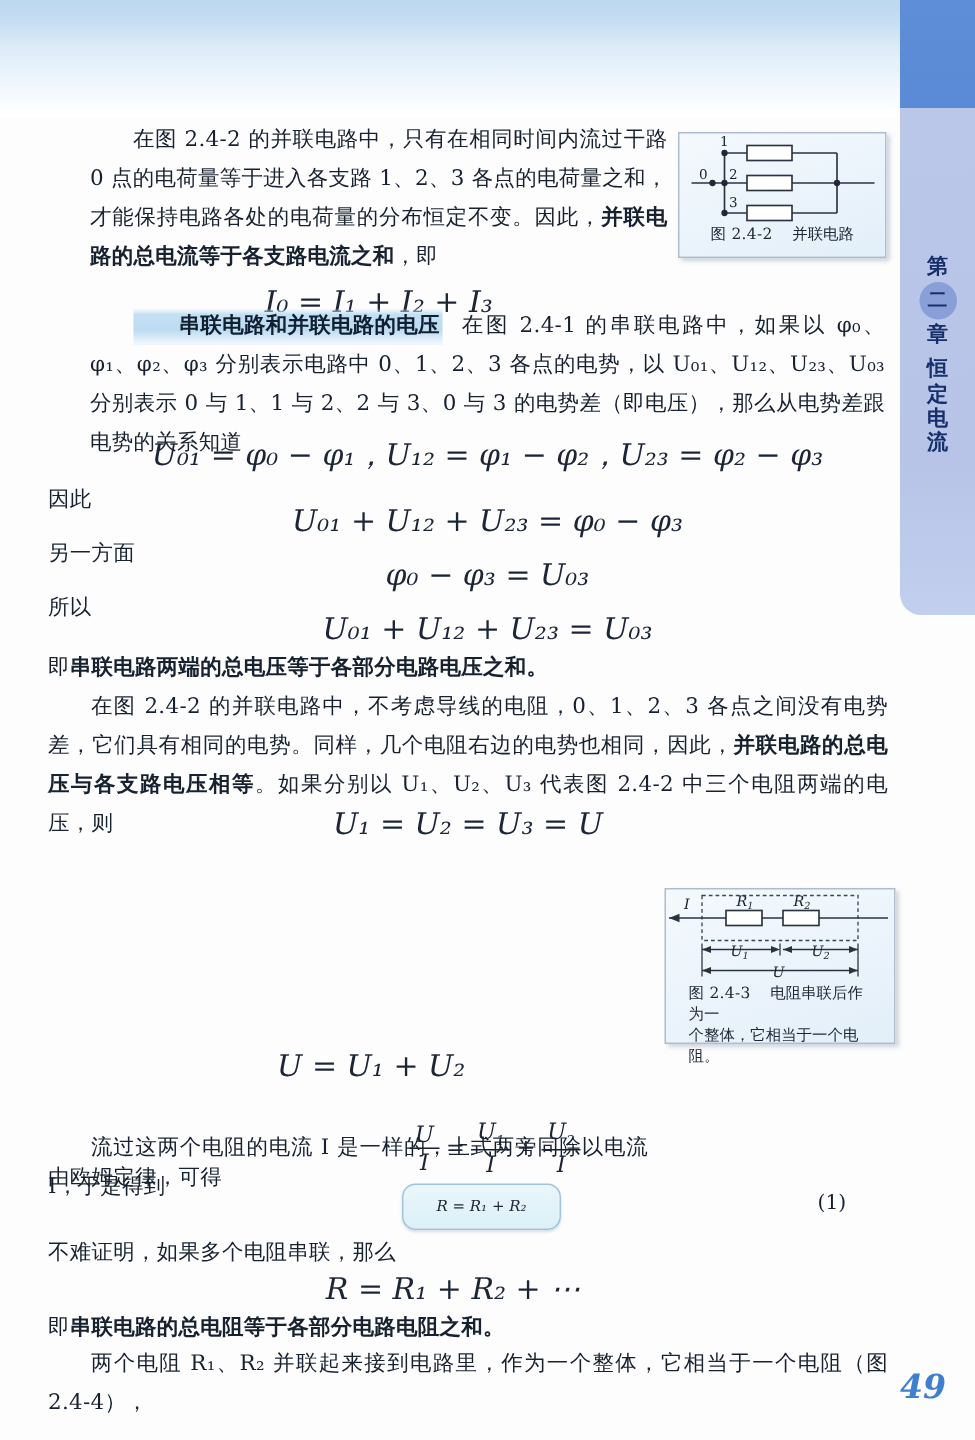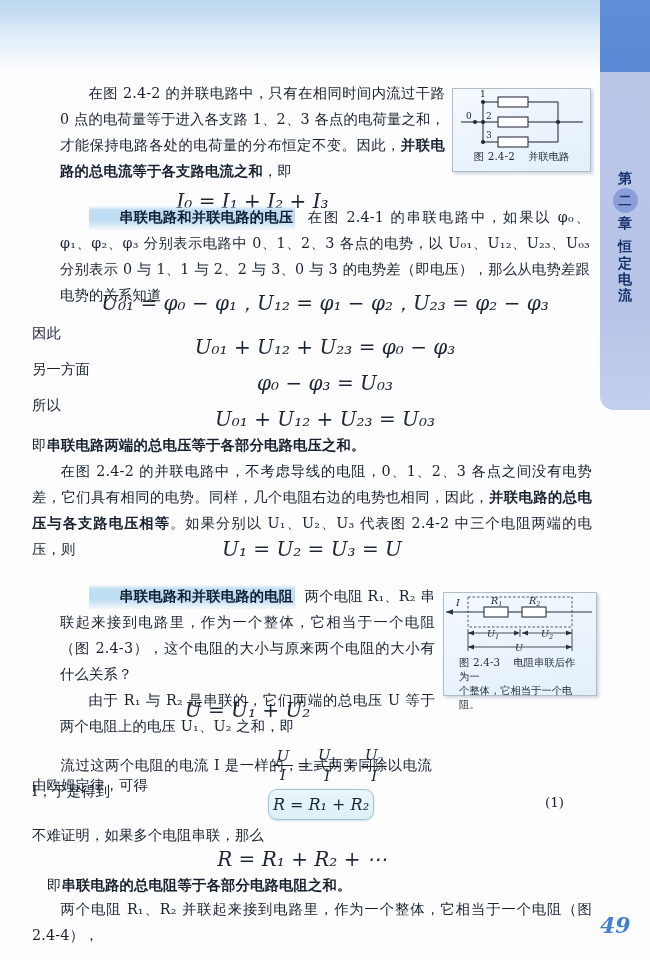--- a/index.html
+++ b/index.html
@@ -100,21 +100,21 @@
   }
   .figcap .no{letter-spacing:0.2px;}
 
   
   .boxeq{
     position:absolute;
     border:1px solid #9fc4d8;
     border-radius:9px;
     background:linear-gradient(180deg,#eaf6fb 0%,#dcf0f8 100%);
     display:flex;align-items:center;justify-content:center;
-    font-style:italic;font-size:16px;
+    font-style:italic;font-size:10px;
     box-shadow:0 1px 2px rgba(120,150,170,0.3);
   }
   .eqnum{
     position:absolute;font-size:13.5px;color:#17212f;
     font-family:"DejaVu Serif","Liberation Serif",serif;
   }
   .pageno{
     position:absolute;
     font-style:italic;font-weight:bold;
     font-size:22px;color:#3f7fd0;
@@ -253,24 +253,20 @@
     <p class="eq" style="position:absolute;left:60px;top:406px;width:530px;">U₀₁ + U₁₂ + U₂₃ = U₀₃</p>
 
     <p class="body" style="position:absolute;left:32px;top:432px;width:560px;"><span>即</span><span class="bold">串联电路两端的总电压等于各部分电路电压之和。</span></p>
 
     <div style="position:absolute;left:32px;top:458px;width:560px;">
       <p class="body indent"><span>在图 2.4-2 的并联电路中，不考虑导线的电阻，0、1、2、3 各点之间没有电势差，它们具有相同的电势。同样，几个电阻右边的电势也相同，因此，</span><span class="bold">并联电路的总电压与各支路电压相等</span><span>。如果分别以 U₁、U₂、U₃ 代表图 2.4-2 中三个电阻两端的电压，则</span></p>
     </div>
 
     <p class="eq" style="position:absolute;left:32px;top:536px;width:560px;">U₁ = U₂ = U₃ = U</p>
 
-    <div style="position:absolute;left:60px;top:583px;width:375px;">
-      <p class="body indent"><span class="sec-head">串联电路和并联电路的电阻</span>&nbsp;&nbsp;<span>两个电阻 R₁、R₂ 串联起来接到电路里，作为一个整体，它相当于一个电阻（图 2.4-3），这个电阻的大小与原来两个电阻的大小有什么关系？</span></p>
-      <p class="body indent" style="margin-top:0;">由于 R₁ 与 R₂ 是串联的，它们两端的总电压 U 等于两个电阻上的电压 U₁、U₂ 之和，即</p>
-    </div>
 
     <p class="eq" style="position:absolute;left:60px;top:697px;width:375px;">U = U₁ + U₂</p>
 
     <div style="position:absolute;left:32px;top:752px;width:400px;">
       <p class="body indent">流过这两个电阻的电流 I 是一样的，上式两旁同除以电流 I，于是得到</p>
     </div>
 
     <div style="position:absolute;left:230px;top:742px;width:200px;height:46px;display:flex;align-items:center;justify-content:center;font-style:italic;font-size:15px;">
       <span style="display:inline-flex;align-items:center;gap:4px;">
         <span style="display:inline-flex;flex-direction:column;align-items:center;">
@@ -296,21 +292,21 @@
     <p class="body" style="position:absolute;left:32px;top:772px;width:250px;">由欧姆定律，可得</p>
 
     <div class="boxeq" style="left:268px;top:789px;width:104px;height:29px;">R = R₁ + R₂</div>
 
     <div class="eqnum" style="left:545px;top:794px;">(1)</div>
 
     <p class="body" style="position:absolute;left:32px;top:822px;width:400px;">不难证明，如果多个电阻串联，那么</p>
 
     <p class="eq" style="position:absolute;left:32px;top:846px;width:540px;">R = R₁ + R₂ + ⋯</p>
 
-    <p class="body" style="position:absolute;left:47px;top:872px;width:560px;"><span>即</span><span class="bold">串联电路的总电阻等于各部分电路电阻之和。</span></p>
+    <p class="body" style="position:absolute;left:32px;top:872px;width:560px;"><span>即</span><span class="bold">串联电路的总电阻等于各部分电路电阻之和。</span></p>
 
     <div style="position:absolute;left:32px;top:896px;width:560px;">
       <p class="body indent">两个电阻 R₁、R₂ 并联起来接到电路里，作为一个整体，它相当于一个电阻（图 2.4-4），</p>
     </div>
 
     <div class="pageno" style="left:600px;top:912px;">49</div>
   </div>
 
 </div>
 

